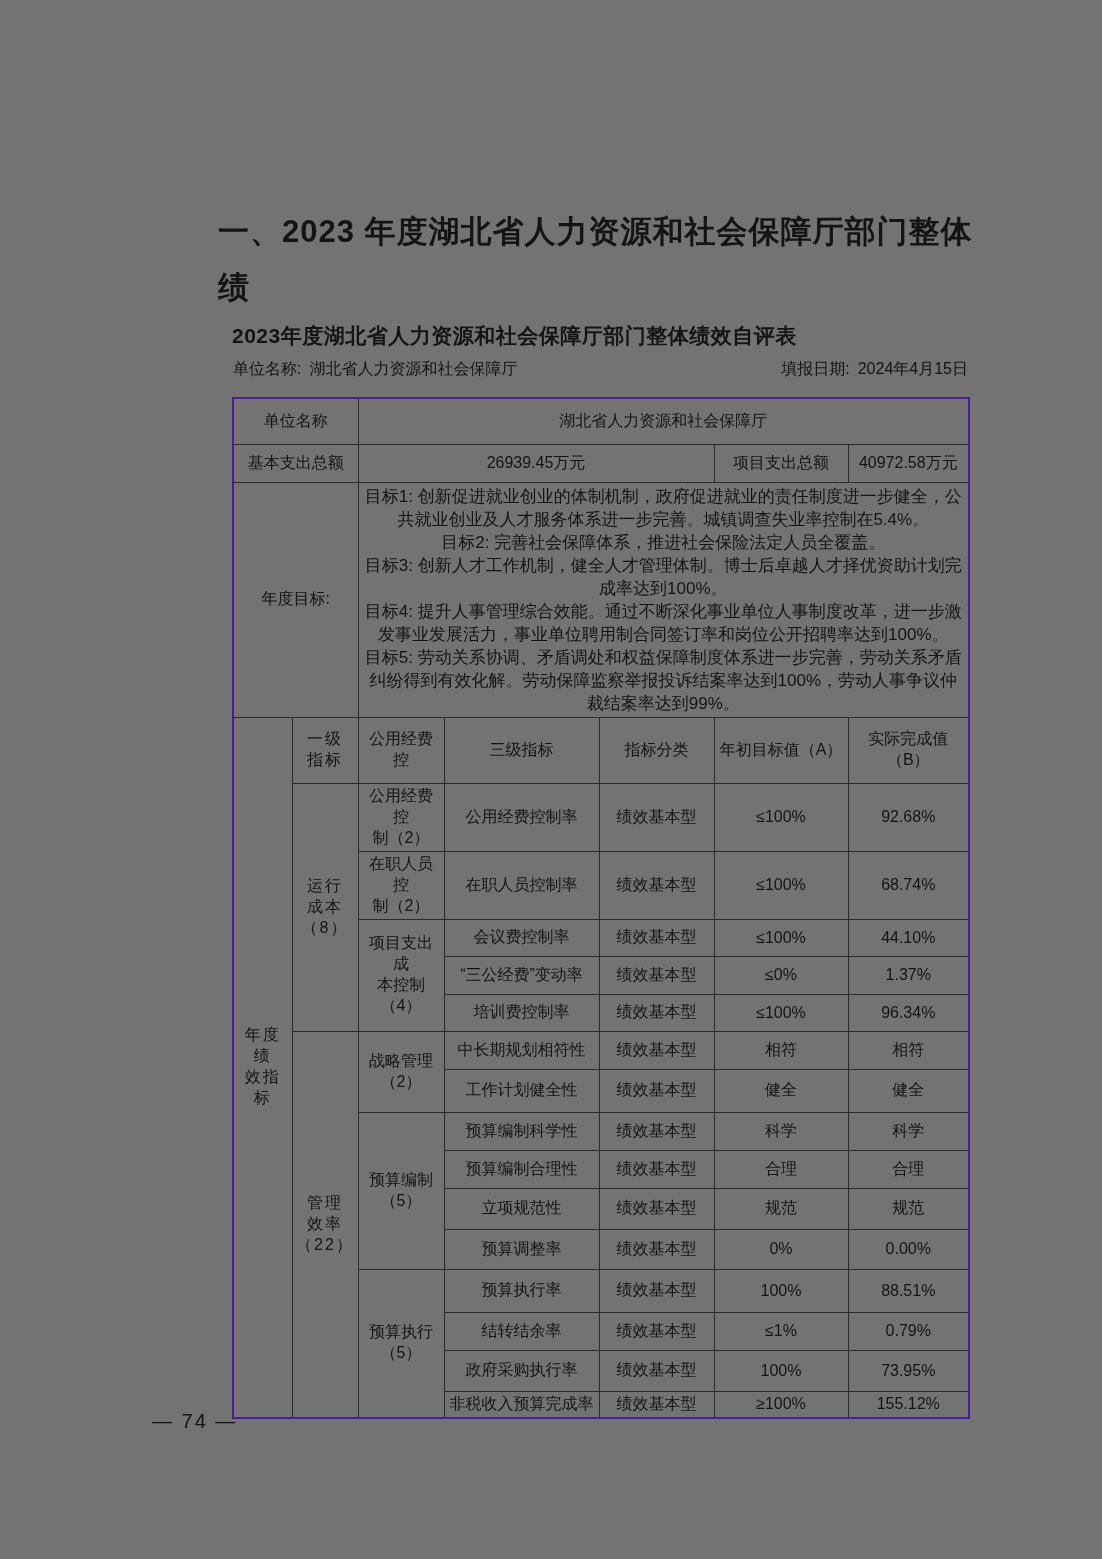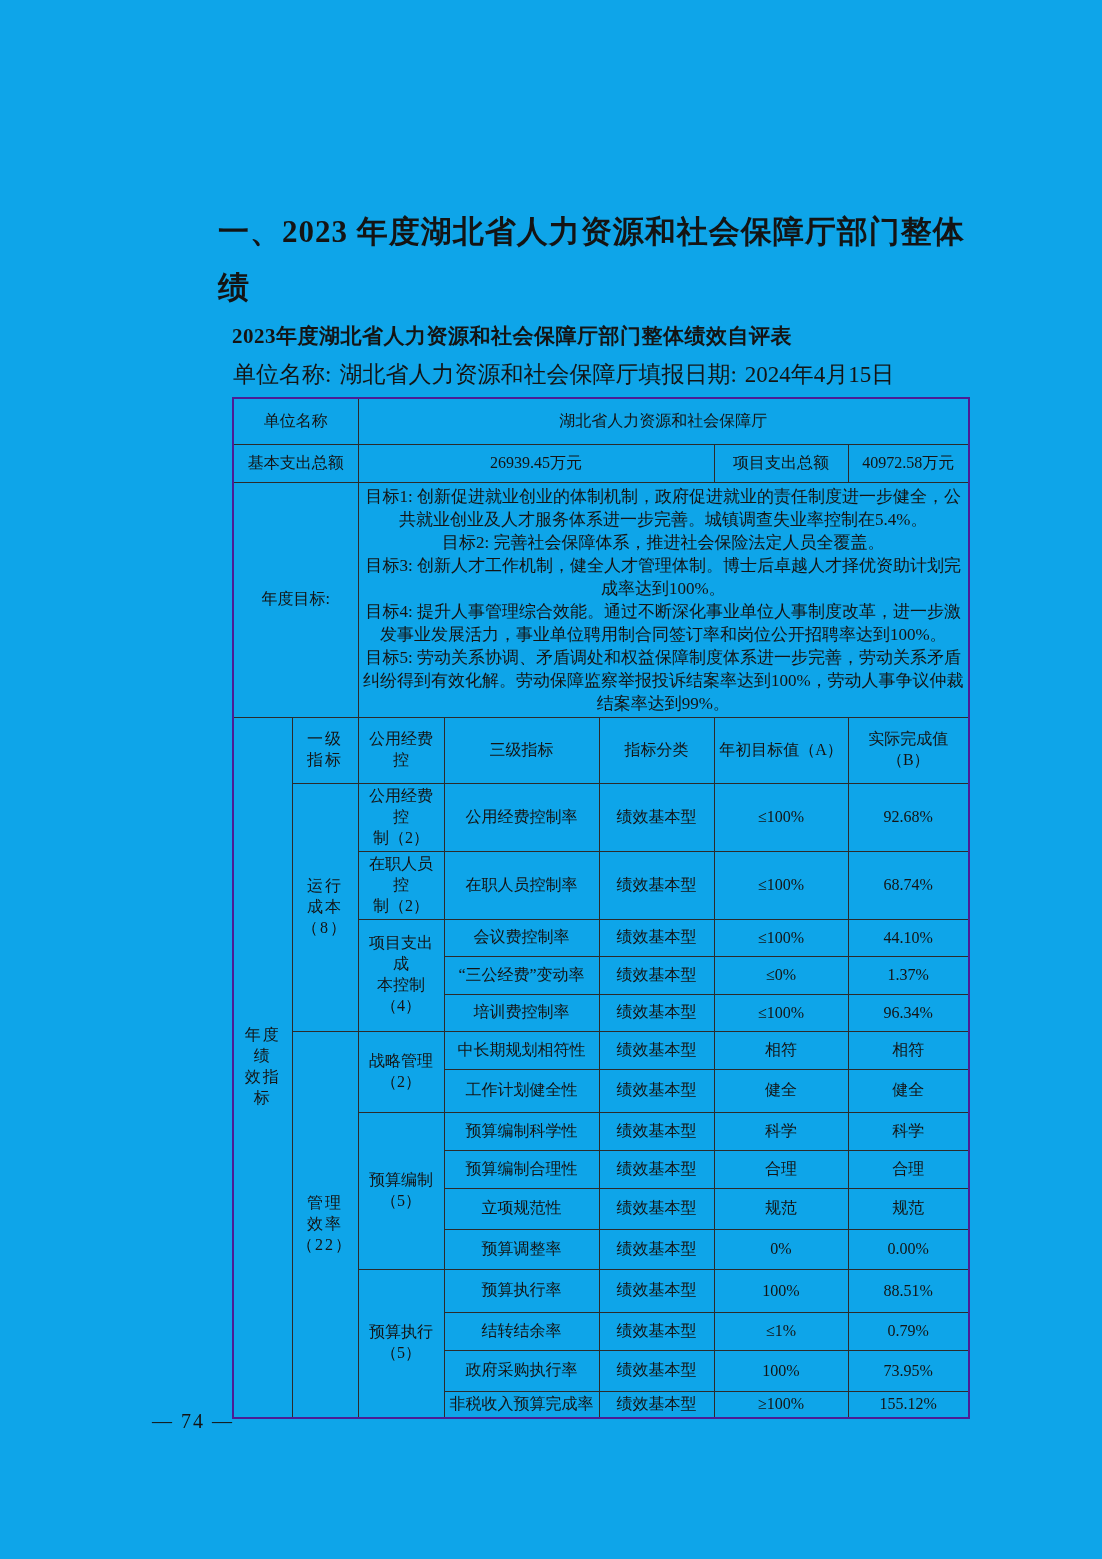--- a/index.html
+++ b/index.html
@@ -1,32 +1,32 @@
 <!DOCTYPE html>
 <html><head>
 <meta charset="utf-8">
 <style>
   html,body { margin:0; padding:0; background:#ffffff; }
   .page {
-    position:relative; width:1102px; height:1559px; background:#0ea5e9;
-    font-family:Liberation Serif, serif; color:#141414;
+    position:relative; width:1102px; height:1559px; background:#737373;
+    font-family:Liberation Sans, sans-serif; color:#141414;
     overflow:hidden;
   }
   .doc-heading {
     position:absolute; left:130px; top:204px; width:852px;
     font-size:31px; font-weight:bold; line-height:56px; letter-spacing:1px;
   }
   .doc-heading .line1 { padding-left:88px; }
   .table-title {
     position:absolute; left:232px; top:322px; width:736px;
     text-align:left; font-size:21px; font-weight:bold; letter-spacing:0.5px;
   }
   .meta-row {
     position:absolute; left:233px; top:359px; width:735px;
-    display:flex; font-size:23px;
+    display:flex; justify-content:space-between; font-size:16px;
   }
   .meta-item span { display:inline-block; }
   .meta-item .lbl { margin-right:8px; }
   table.selfeval {
     position:absolute; left:232px; top:397px; width:736px;
     border-collapse:collapse; table-layout:fixed; border:2px solid #4c1d95;
   }
   table.selfeval td, table.selfeval th {
     border:1.6px solid #2b2b2b; font-weight:normal; font-size:16px;
     text-align:center; vertical-align:middle; padding:2px 3px; overflow:hidden;

